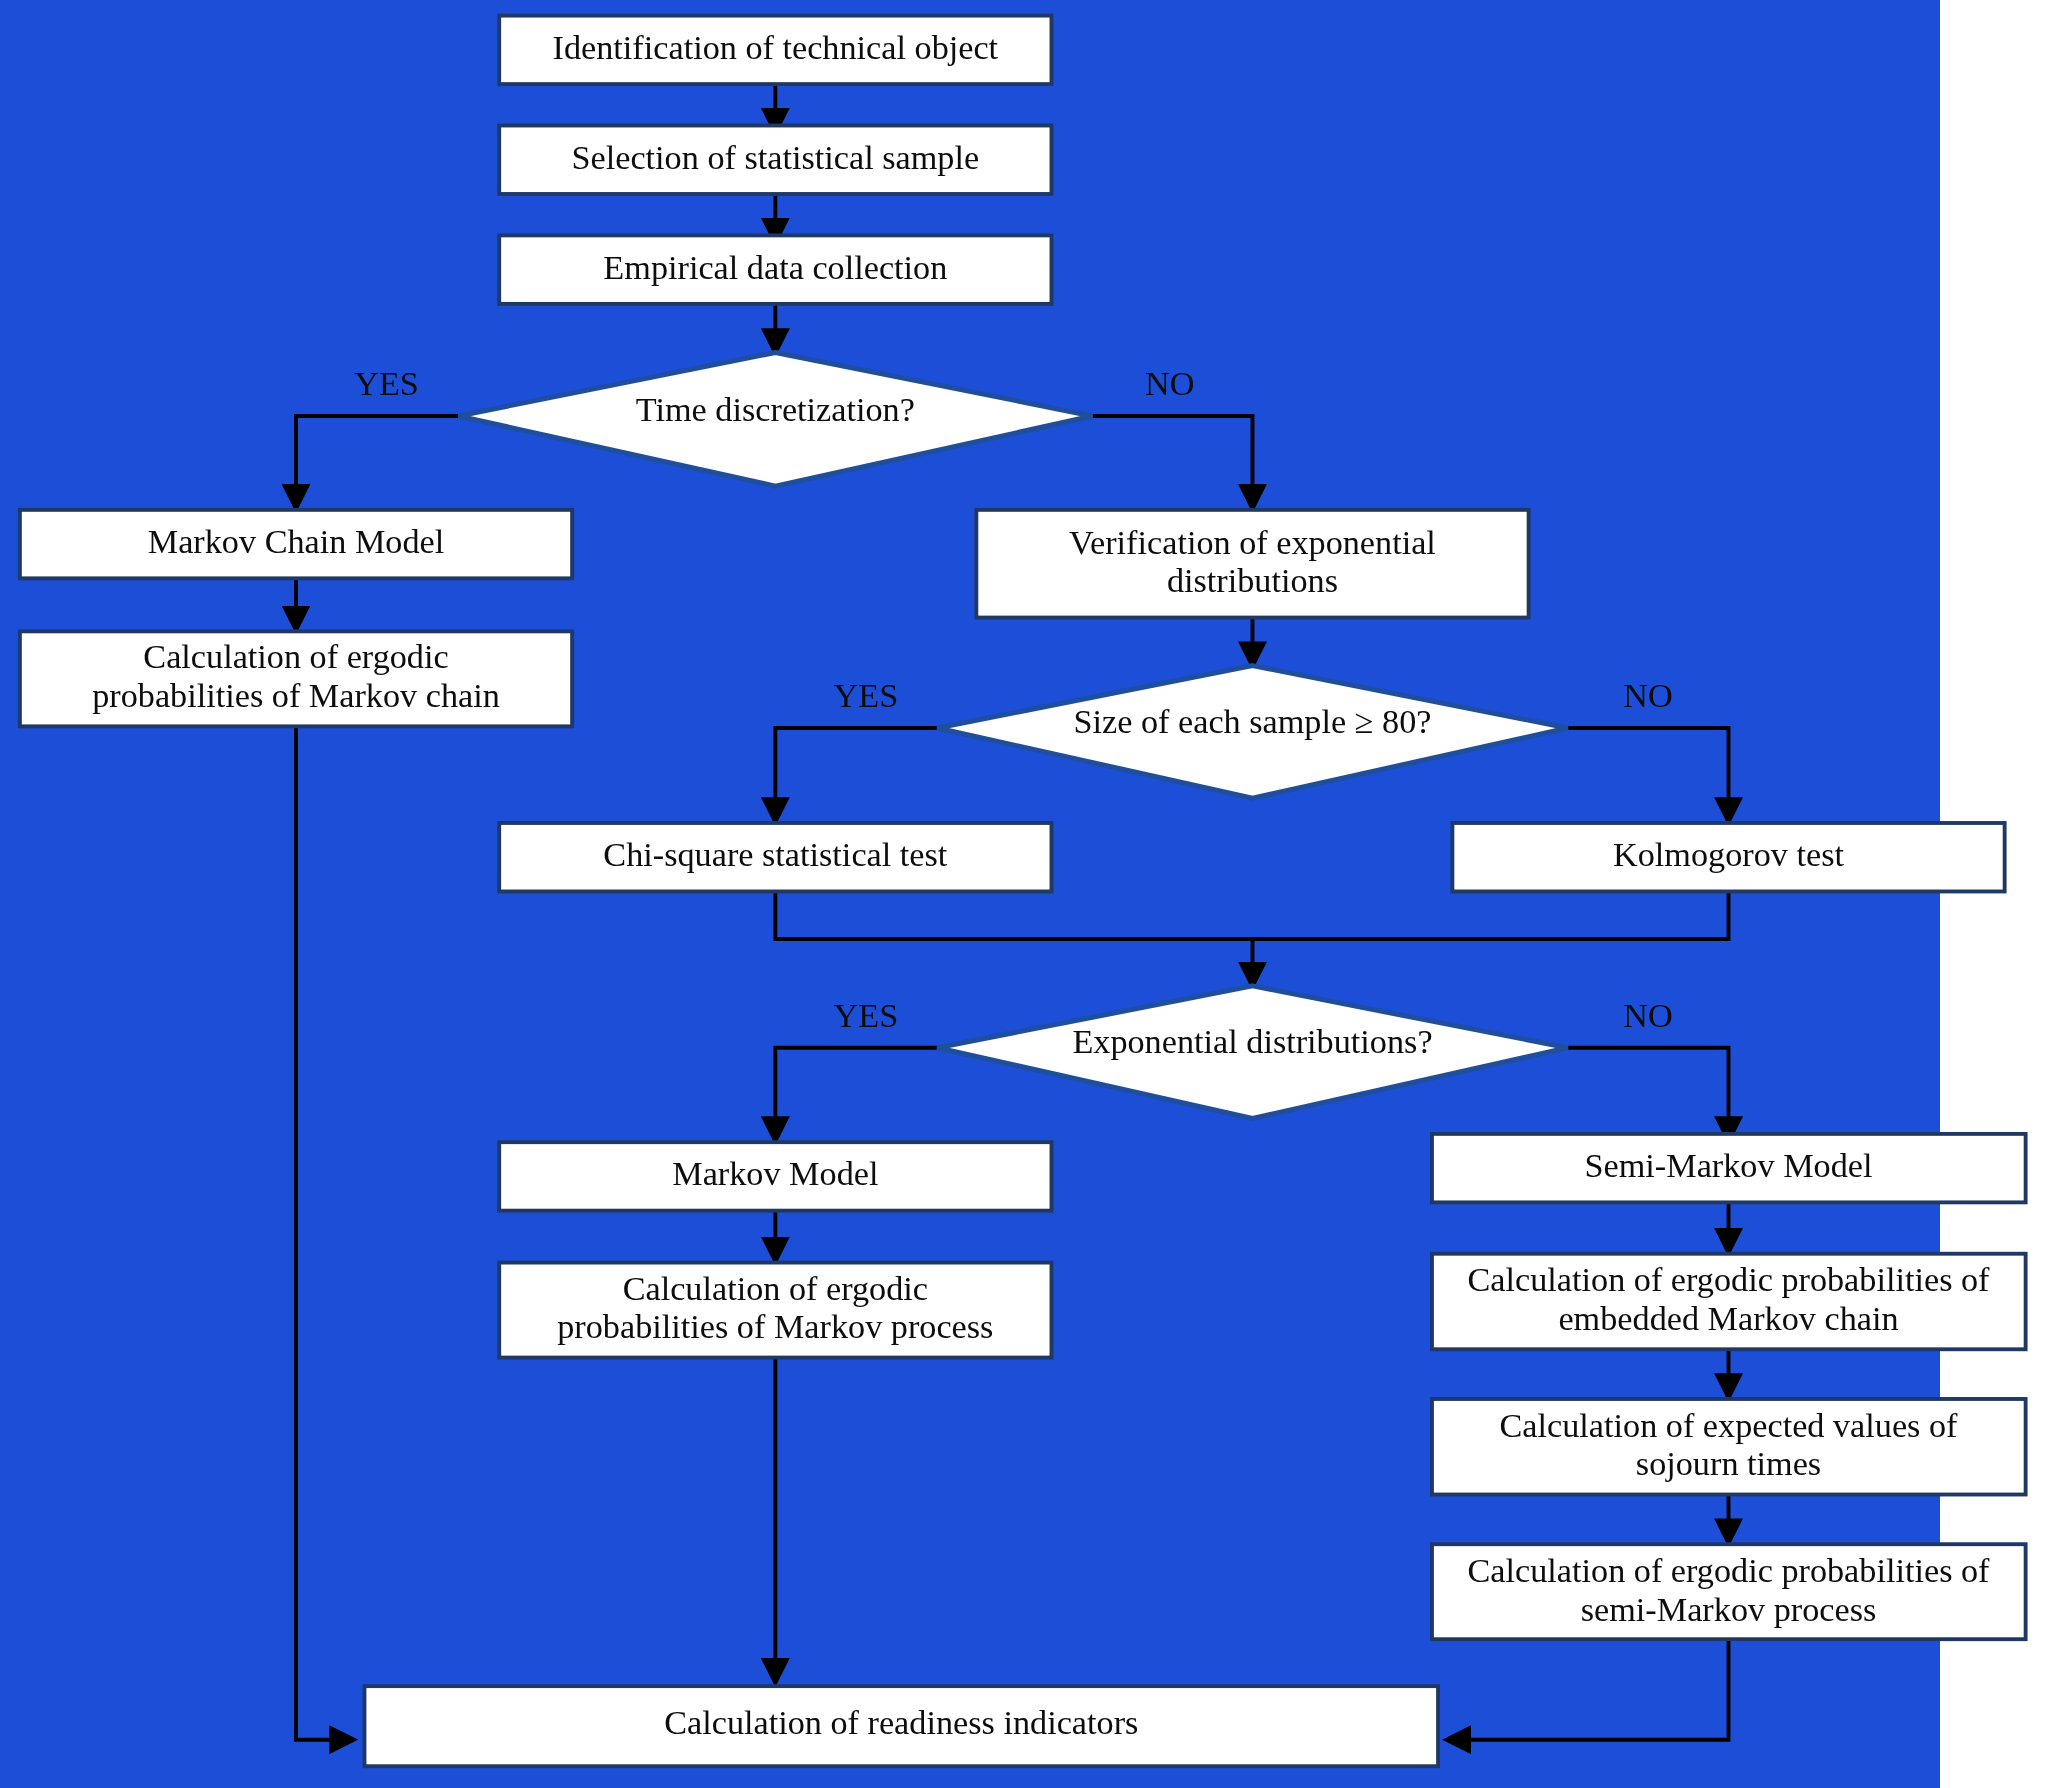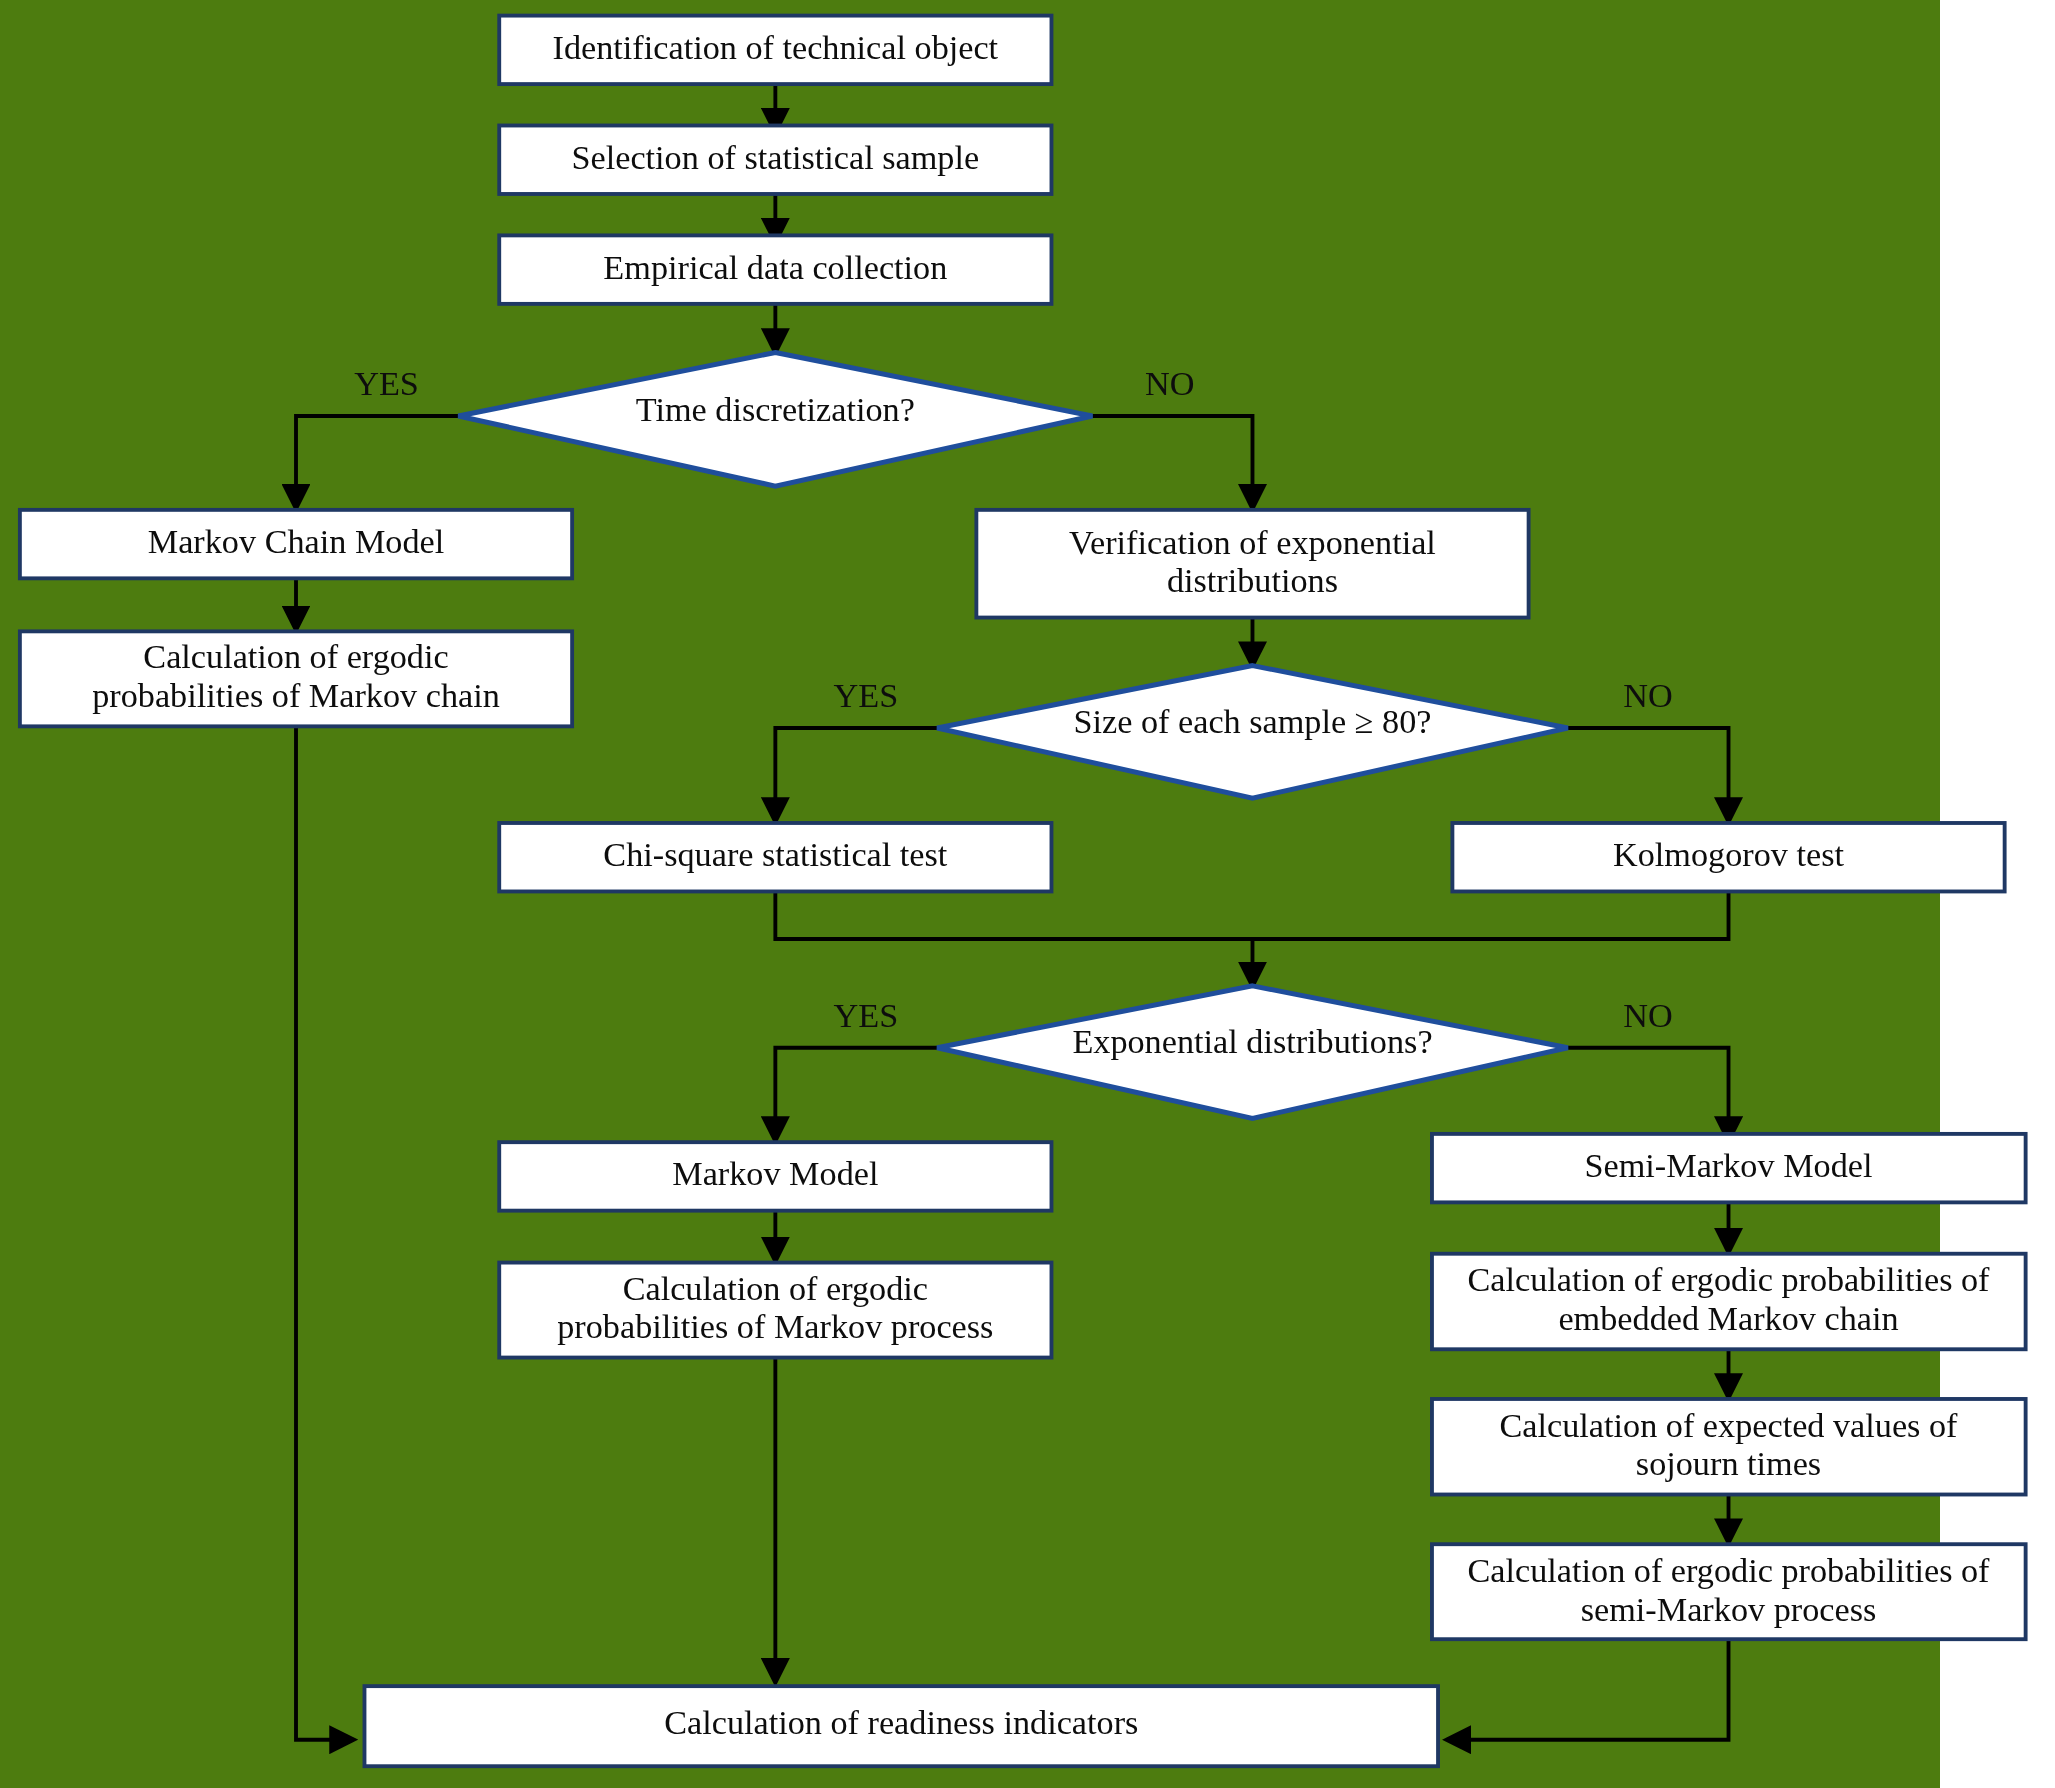--- a/index.html
+++ b/index.html
@@ -4,21 +4,21 @@
 <style>
   html, body {
     margin: 0;
     padding: 0;
     background: #ffffff;
   }
   #canvas {
     position: relative;
     width: 1940px;
     height: 1789px;
-    background: #4d7c0f;
+    background: #1d4ed8;
     font-family: "Liberation Serif", "DejaVu Serif", serif;
   }
   svg#flow {
     position: absolute;
     top: 0; left: 0;
     width: 2056px;
     height: 1789px;
     display: block;
   }
   .node-rect {

